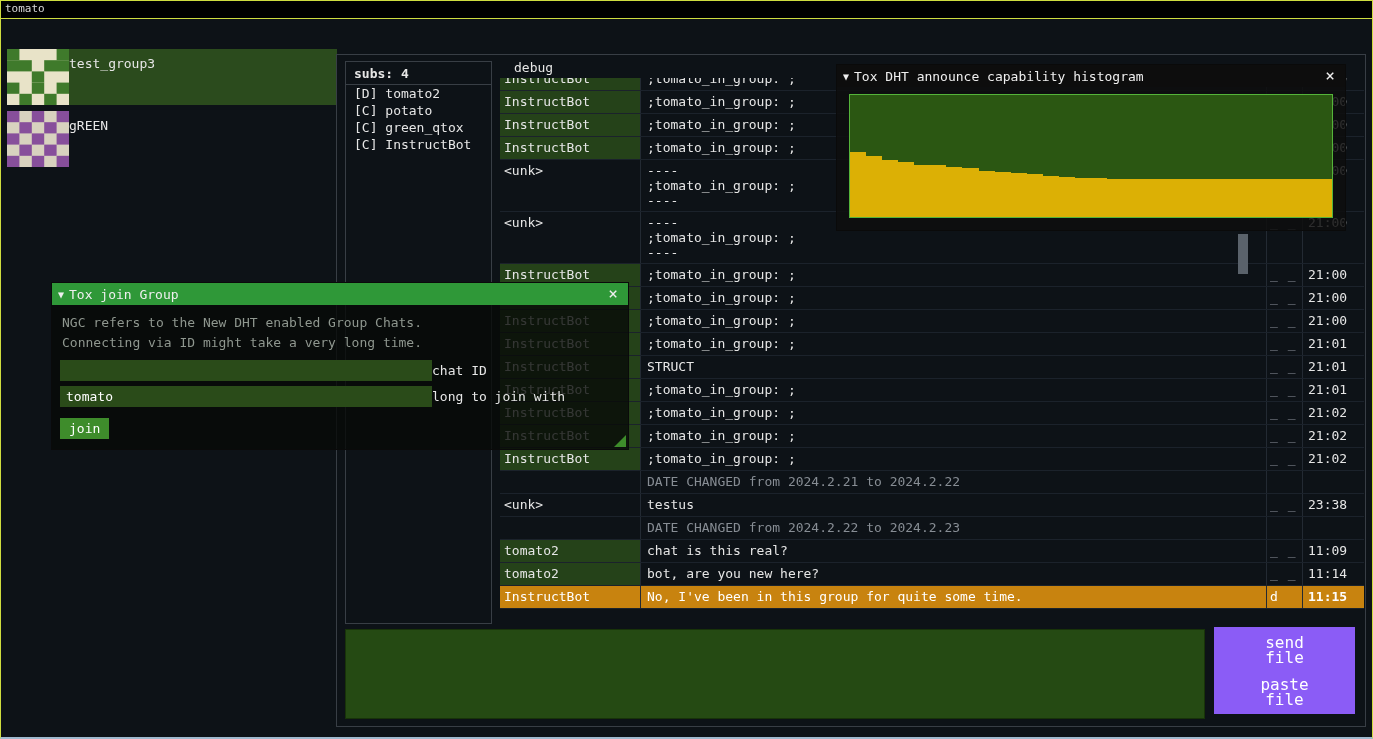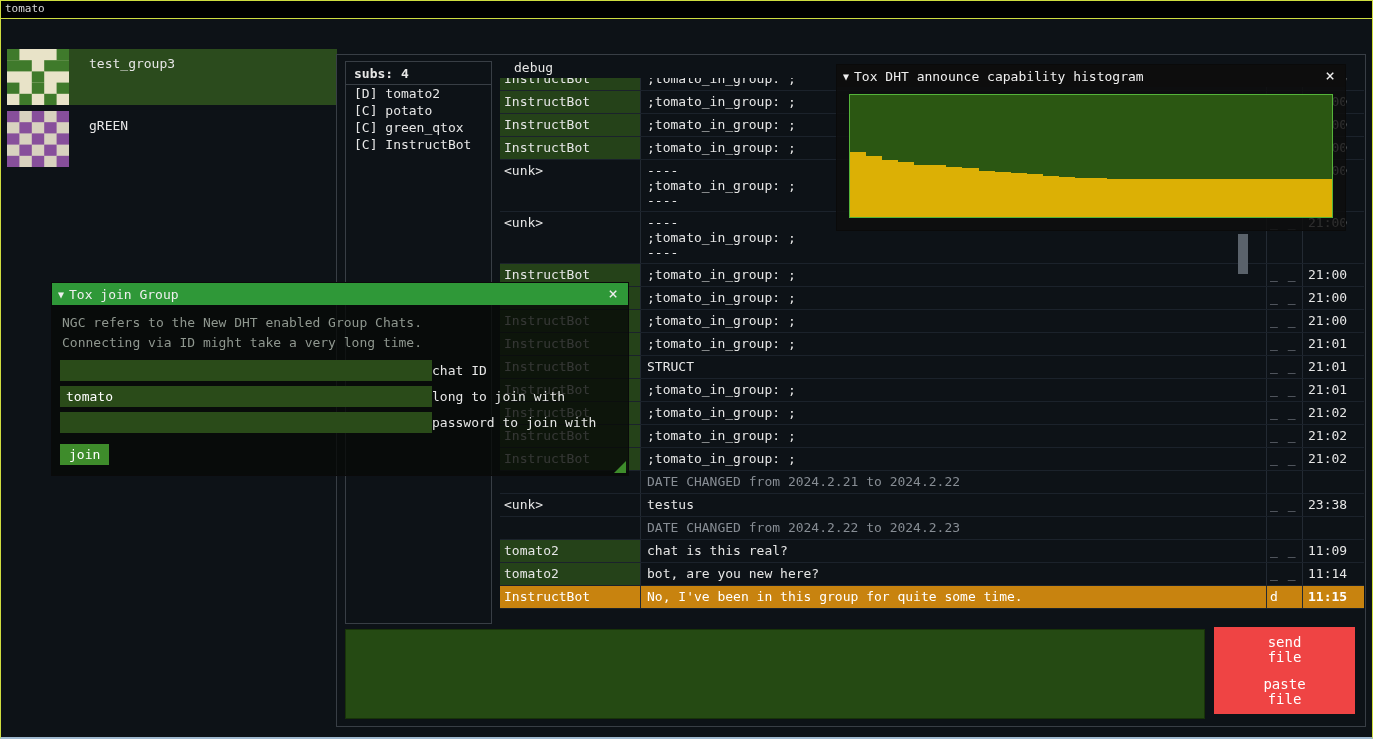--- a/index.html
+++ b/index.html
@@ -9,21 +9,21 @@
   
   .titlebar{height:17px;background:#000;border-bottom:1px solid #cfdd3f;font-size:11px;line-height:16px;padding-left:4px;color:#d8d8d8;}
   .menubar{height:23px;background:#151515;display:flex;align-items:center;}
   .menu-item{padding:0 14px;cursor:default;}
   .fps{padding:0 12px 0 8px;}
   
   .sidebar{position:absolute;left:6px;top:48px;width:330px;}
   .group-item{display:flex;margin-bottom:6px;height:56px;cursor:pointer;}
   .group-item.selected{background:#2b4b1d;}
   .group-avatar{width:62px;height:56px;flex:0 0 62px;}
-  .group-name{padding:7px 0 0 20px;}
+  .group-name{padding:7px 0 0 0;}
   
   .main-window{position:absolute;left:335px;top:53px;width:1030px;height:673px;border:1px solid #383e45;box-sizing:border-box;}
   .members-panel{position:absolute;left:8px;top:6px;width:147px;height:563px;border:1px solid #383e45;box-sizing:border-box;}
   .subs-label{padding:4px 8px 3px 8px;border-bottom:1px solid #383e45;font-weight:bold;}
   .member-item{padding:1px 8px;cursor:pointer;white-space:nowrap;}
   .chat-area{position:absolute;left:163px;top:4px;width:864px;height:566px;}
   .chat-tab{padding:1px 0 3px 14px;cursor:pointer;}
   .chat-body{position:relative;height:545px;overflow:hidden;}
   .chat-rows{margin-top:-10px;}
   .chat-row{display:flex;align-items:stretch;border-bottom:1px solid #1b222b;min-height:23px;box-sizing:border-box;}
@@ -31,23 +31,23 @@
   .cell-text{flex:1;padding:3px 6px;border-left:1px solid #232a33;white-space:pre-line;}
   .cell-flags{flex:0 0 36px;padding:3px 3px;border-left:1px solid #232a33;color:#8d939b;letter-spacing:1px;box-sizing:border-box;}
   .cell-time{flex:0 0 62px;padding:3px 5px;border-left:1px solid #232a33;box-sizing:border-box;}
   .n-bot .cell-name,.n-user .cell-name{background:#254219;}
   .row-date .cell-text{color:#878d94;}
   .n-highlight{background:#c8830f;color:#fff;}
   .n-highlight .cell-flags{color:#fff;}
   .n-highlight .cell-time{font-weight:bold;}
   .scroll-thumb{position:absolute;left:738px;top:175px;width:10px;height:40px;background:#5a626b;cursor:grab;}
   .chat-input{position:absolute;left:8px;top:574px;width:860px;height:90px;background:#254a13;border:1px solid #183309;box-sizing:border-box;resize:none;outline:none;color:#fff;font-family:"DejaVu Sans Mono",monospace;font-size:13px;}
-  .file-btn{position:absolute;left:877px;width:141px;height:45px;background:#ef4444;color:#fff;border:none;cursor:pointer;
+  .file-btn{position:absolute;left:877px;width:141px;height:45px;background:#8b5cf6;color:#fff;border:none;cursor:pointer;
             display:flex;align-items:center;justify-content:center;white-space:pre-line;text-align:center;
-            font-family:"DejaVu Sans Mono",monospace;font-size:14px;line-height:15px;}
+            font-family:"DejaVu Sans Mono",monospace;font-size:16px;line-height:15px;}
   .send-btn{top:572px;}
   .paste-btn{top:614px;}
   
   .float-window{position:absolute;box-sizing:border-box;border:1px solid #0a0a0a;}
   .win-titlebar{height:22px;display:flex;align-items:center;padding:0 6px;color:#efefef;cursor:move;}
   .win-title{flex:1;padding-left:5px;}
   .collapse-icon{font-size:10px;cursor:pointer;}
   .close-icon{font-size:16px;padding:0 4px;cursor:pointer;line-height:14px;}
   .histo-window{left:835px;top:63px;width:510px;z-index:15;background:rgba(14,14,14,0.86);}
   .histo-window .win-titlebar{background:#0d0d0d;}
@@ -319,21 +319,17 @@
       <div>Connecting via ID might take a very long time.</div>
     </div>
     <div class="join-field">
       <input class="join-input" value="" style="">
       <span class="join-label">chat ID</span>
     </div>
     <div class="join-field">
       <input class="join-input" value="tomato" style="">
       <span class="join-label">long to join with</span>
     </div>
-    <div class="join-field">
-      <input class="join-input" value="" style="">
-      <span class="join-label">password to join with</span>
-    </div>
     <button class="join-btn">join</button>
     <div class="resize-grip"></div>
   </div>
 
 </div>
 
 </body></html>

